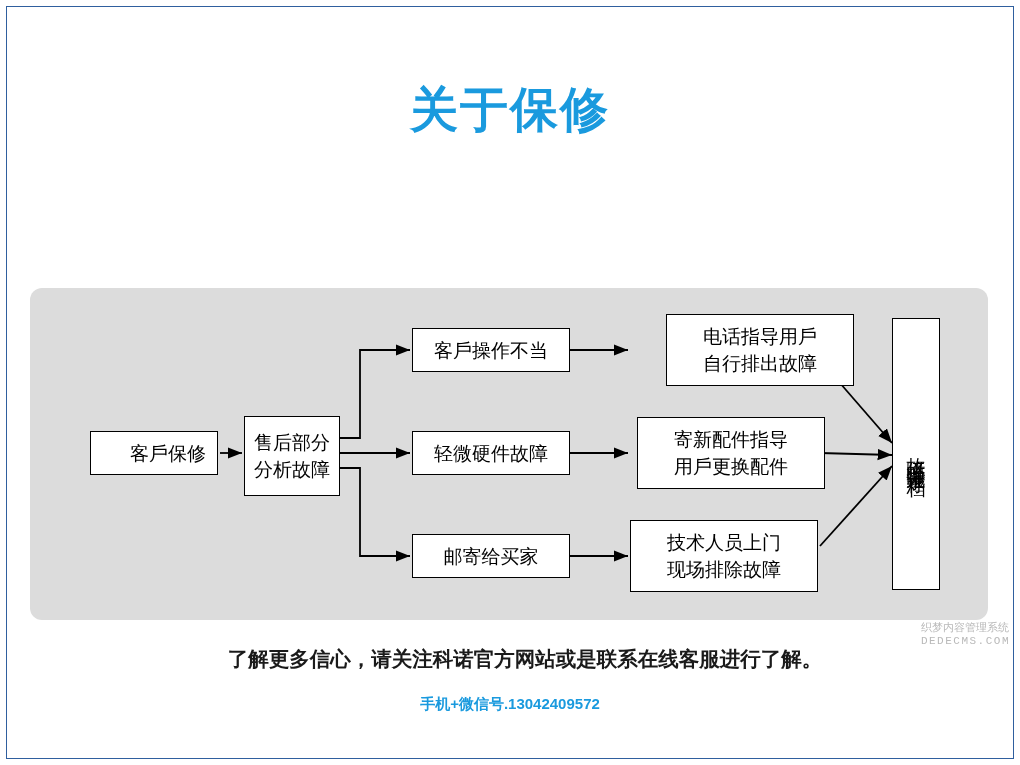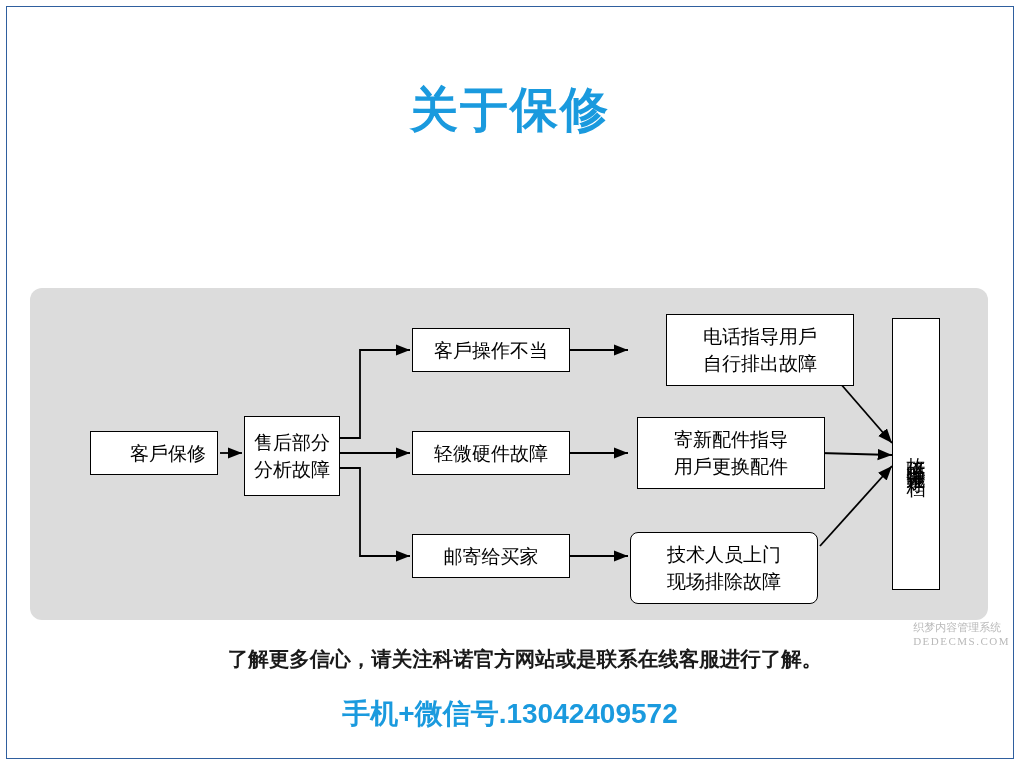--- a/index.html
+++ b/index.html
@@ -101,36 +101,36 @@
     font-size: 20.5px;
     font-weight: bold;
   }
   .footer2 {
     position: absolute;
     left: 0;
     top: 695px;
     width: 1020px;
     text-align: center;
     color: #1a9ade;
-    font-size: 28px;
+    font-size: 15px;
     font-weight: bold;
   }
   .watermark {
     position: absolute;
     right: 10px;
     bottom: 8px;
     text-align: left;
     color: #b9b9b9;
     font-size: 11px;
     line-height: 14px;
     font-family: "Liberation Sans", sans-serif;
   }
   .watermark .wm2 {
     letter-spacing: 1.5px;
-    font-family: Liberation Serif, serif;
+    font-family: Liberation Mono, monospace;
     font-size: 11px;
   }
 </style>
 </head>
 <body>
 
 <div id="page">
 
   <div class="frame"></div>
 
@@ -177,21 +177,21 @@
     <div class="node" style="left:382px; top:40px; width:158px; height:44px;">客戶操作不当</div>
 
     <div class="node" style="left:382px; top:246px; width:158px; height:44px;">邮寄给买家</div>
 
     <div class="node" style="left:600px; top:26px; width:188px; height:72px;margin-left:36px;">电话指导用戶
 自行排出故障</div>
 
     <div class="node" style="left:600px; top:129px; width:188px; height:72px;margin-left:7px;">寄新配件指导
 用戶更换配件</div>
 
-    <div class="node" style="left:600px; top:244px; width:188px; height:72px;border-radius:8px;">技术人员上门
+    <div class="node" style="left:600px; top:232px; width:188px; height:72px;">技术人员上门
 现场排除故障</div>
 
     <div class="node vertical" style="left:862px; top:30px; width:48px; height:272px;">故障排除记录存档</div>
 
   </div>
 
   <div class="footer1">了解更多信心，请关注科诺官方网站或是联系在线客服进行了解。</div>
   <div class="footer2">手机+微信号.13042409572</div>
 
   <div class="watermark">

